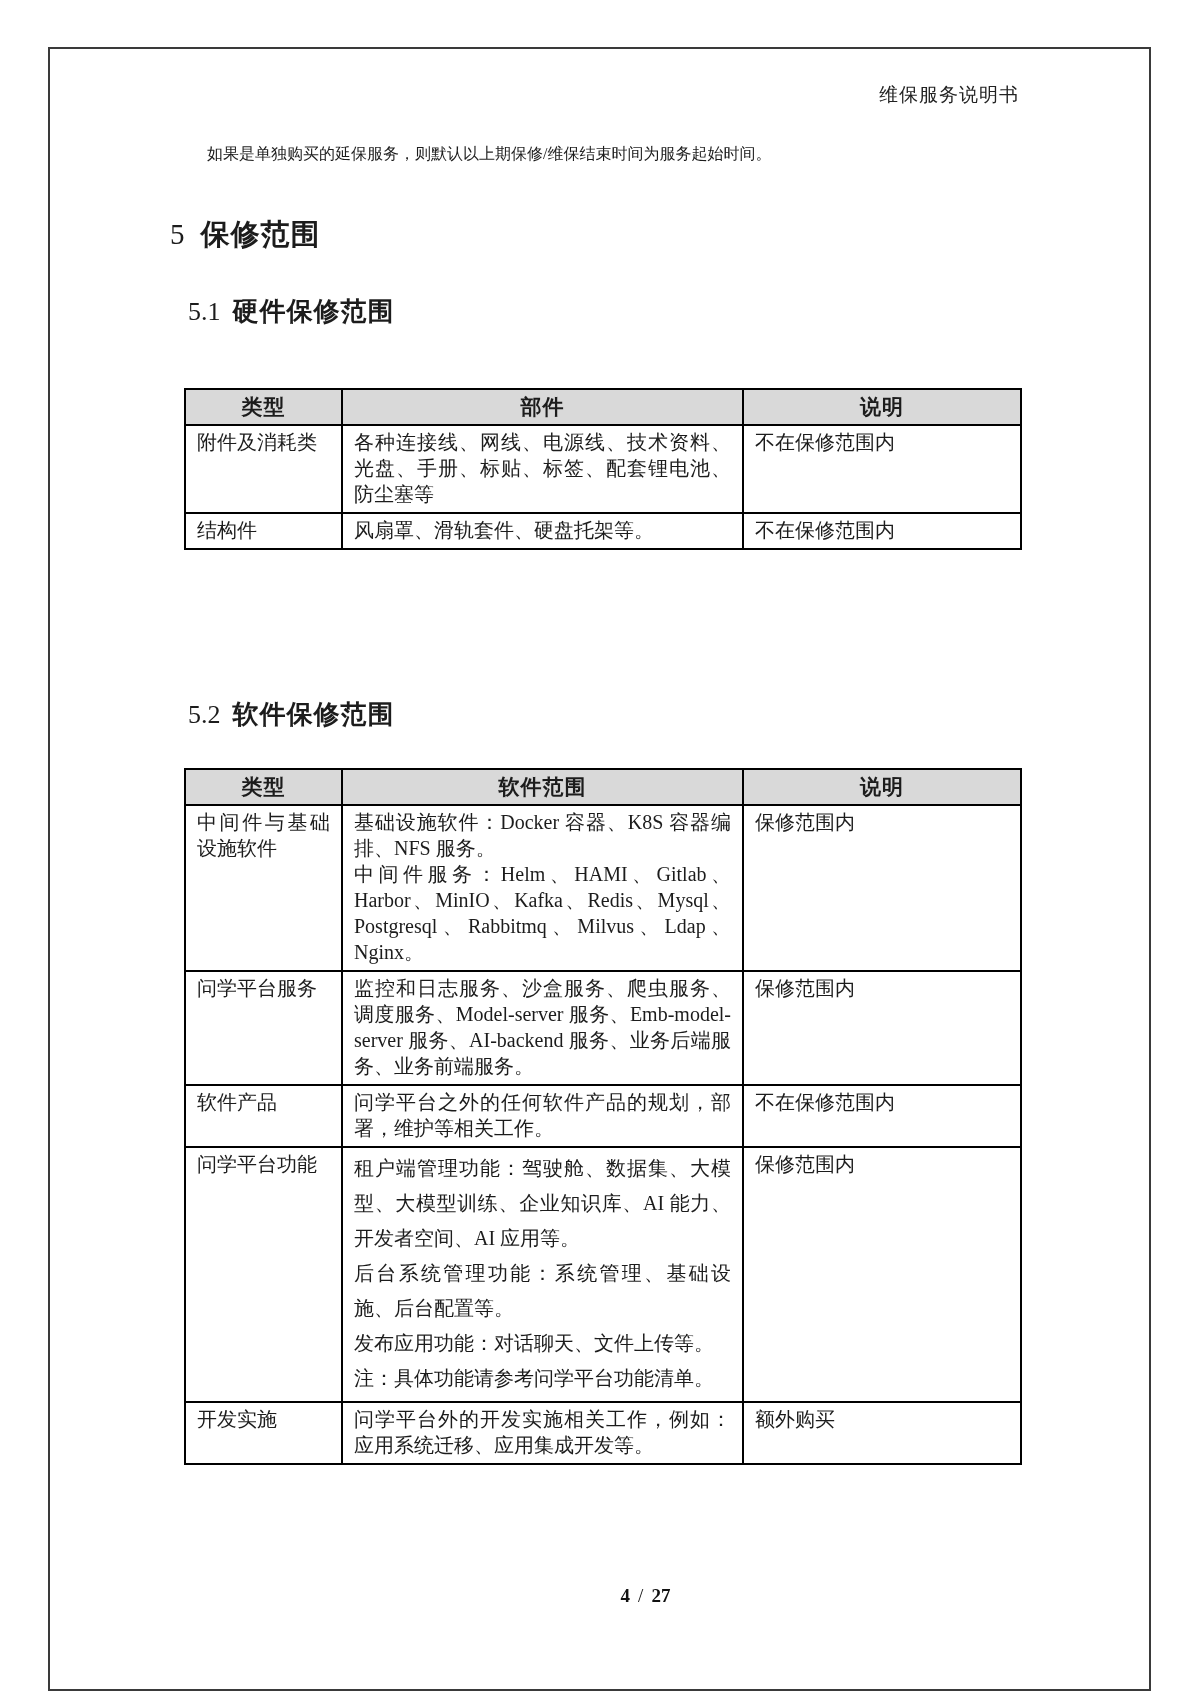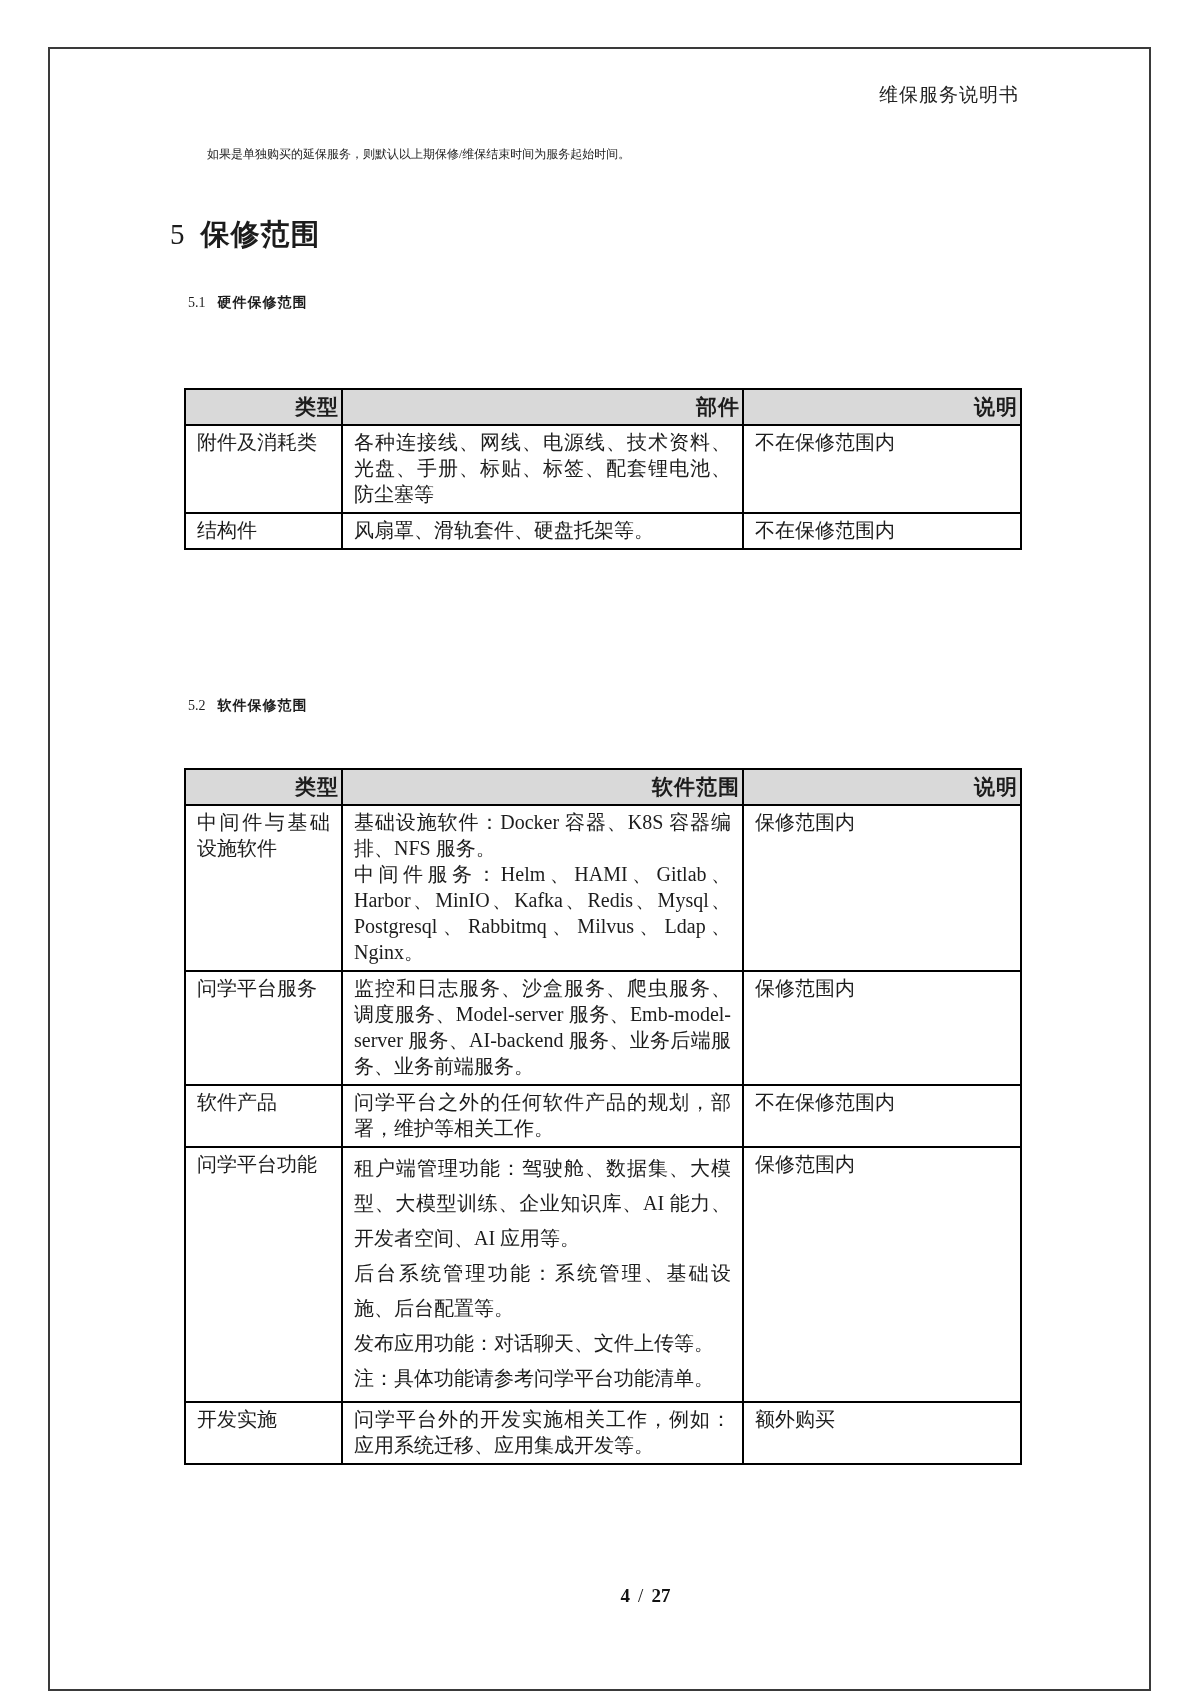--- a/index.html
+++ b/index.html
@@ -20,31 +20,31 @@
     position: absolute;
     top: 33px; right: 130px;
     font-size: 19px;
     letter-spacing: 1px;
     color: #222;
   }
   .intro {
     position: absolute;
     left: 157px; top: 90px;
     width: 760px;
-    font-size: 12px;
+    font-size: 16px;
     line-height: 30px;
     color: #1c1c1c;
   }
   .h1 {
     position: absolute;
     left: 120px; top: 166px;
     font-size: 29px;
     white-space: nowrap;
   }
-  .h2 { position: absolute; font-size: 14px; white-space: nowrap; }
+  .h2 { position: absolute; font-size: 26px; white-space: nowrap; }
   .h2-51 { left: 138px; top: 245px; }
   .h2-52 { left: 138px; top: 648px; }
   .h-num {
     font-family: "Liberation Serif", "DejaVu Serif", serif;
     font-weight: normal;
     margin-right: 12px;
   }
   .h1 .h-num { margin-right: 16px; }
   .h-text {
     font-family: "Liberation Sans", "DejaVu Sans", sans-serif;
@@ -65,21 +65,21 @@
   .doc-table col.c1 { width: 157px; }
   .doc-table col.c2 { width: 401px; }
   .doc-table col.c3 { width: 278px; }
   .doc-table th, .doc-table td {
     border: 2px solid #000;
     vertical-align: top;
   }
   .doc-table th {
     background: #d9d9d9;
     font-weight: bold;
-    text-align: right;
+    text-align: center;
     font-size: 21px;
     padding: 4px 2px;
     letter-spacing: 1px;
   }
   .doc-table td {
     padding: 3px 11px 5px 11px;
     text-align: justify;
     white-space: pre-line;
   }
   .doc-table td.col-note { text-align: left; }

